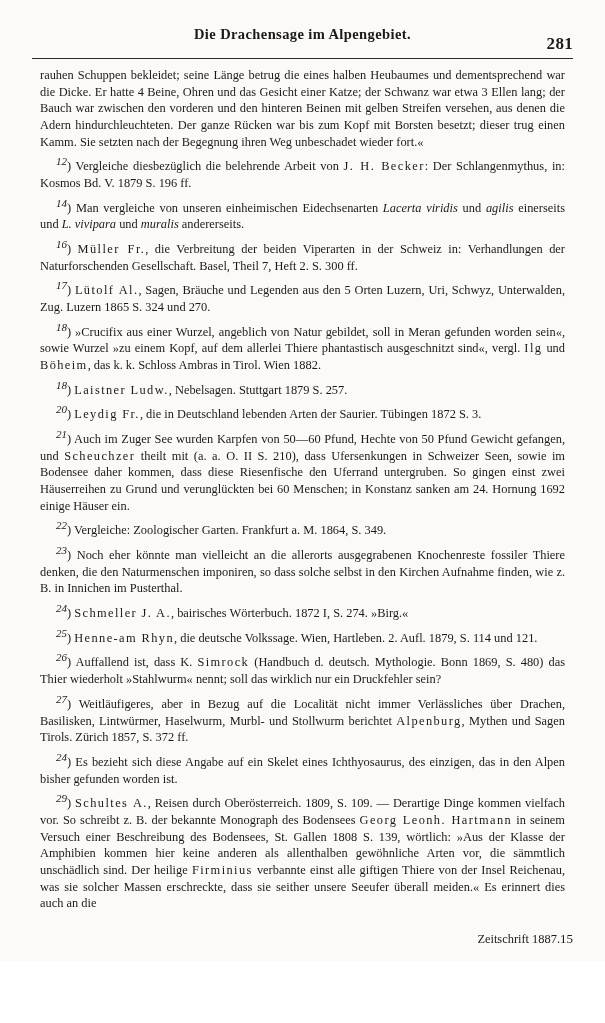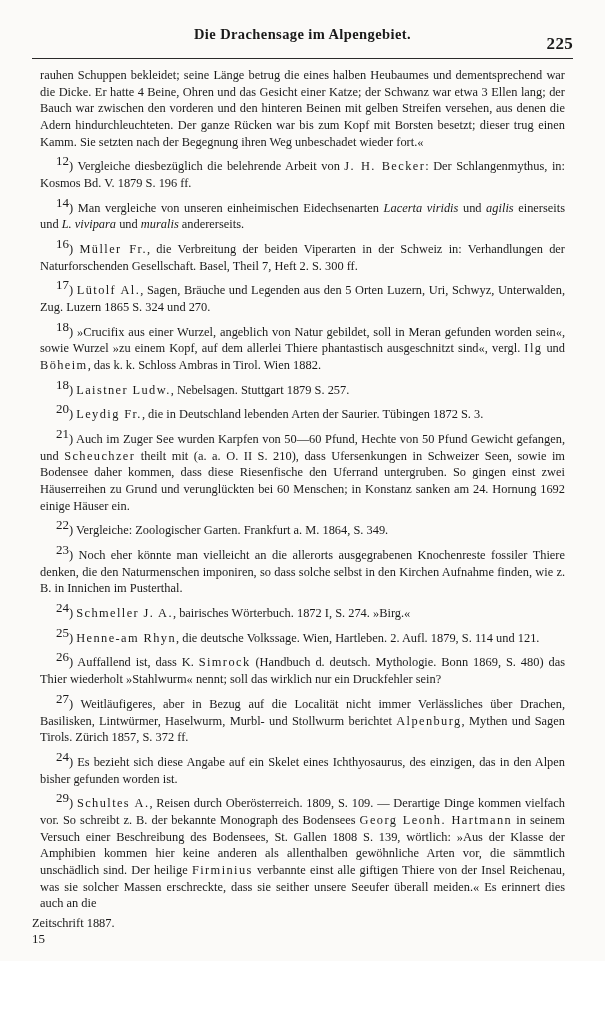--- a/index.html
+++ b/index.html
@@ -58,54 +58,54 @@
     hyphens: manual;
   }
   .para {
     margin: 8px;
     text-indent: 0;
   }
   .para.indent {
     text-indent: 16px;
   }
   .sup {
-    font-size: 13px;
+    font-size: 11px;
     vertical-align: super;
     line-height: 0;
+    font-style: italic;
   }
   .it { font-style: italic; }
   .sp {
     letter-spacing: 1.4px;
   }
   .footer {
     position: absolute;
     left: 32px;
     right: 32px;
     bottom: 14px;
     display: flex;
     justify-content: flex-end;
     align-items: baseline;
     font-size: 12.4px;
-    flex-direction: column;
   }
   .footer .sig {
     font-weight: normal;
   }
   .footer .num {
     font-size: 13px;
   }
 </style>
 </head>
 <body>
 
 <div class="page">
 
   <div class="header">
     <div class="running-title">Die Drachensage im Alpengebiet.</div>
-    <div class="page-number">225</div>
+    <div class="page-number">281</div>
   </div>
 
   <hr class="rule">
 
   <div class="body-text">
 
     <p class="para">rauhen Schuppen bekleidet; seine Länge betrug die eines halben Heubaumes und dementsprechend war die Dicke. Er hatte 4 Beine, Ohren und das Gesicht einer Katze; der Schwanz war etwa 3 Ellen lang; der Bauch war zwischen den vorderen und den hinteren Beinen mit gelben Streifen versehen, aus denen die Adern hindurchleuchteten. Der ganze Rücken war bis zum Kopf mit Borsten besetzt; dieser trug einen Kamm. Sie setzten nach der Begegnung ihren Weg unbeschadet wieder fort.«</p>
 
     <p class="para indent"><span class="sup">12</span>) Vergleiche diesbezüglich die belehrende Arbeit von <span class="sp">J. H. Becker</span>: Der Schlangenmythus, in: Kosmos Bd. V. 1879 S. 196 ff.</p>
 

